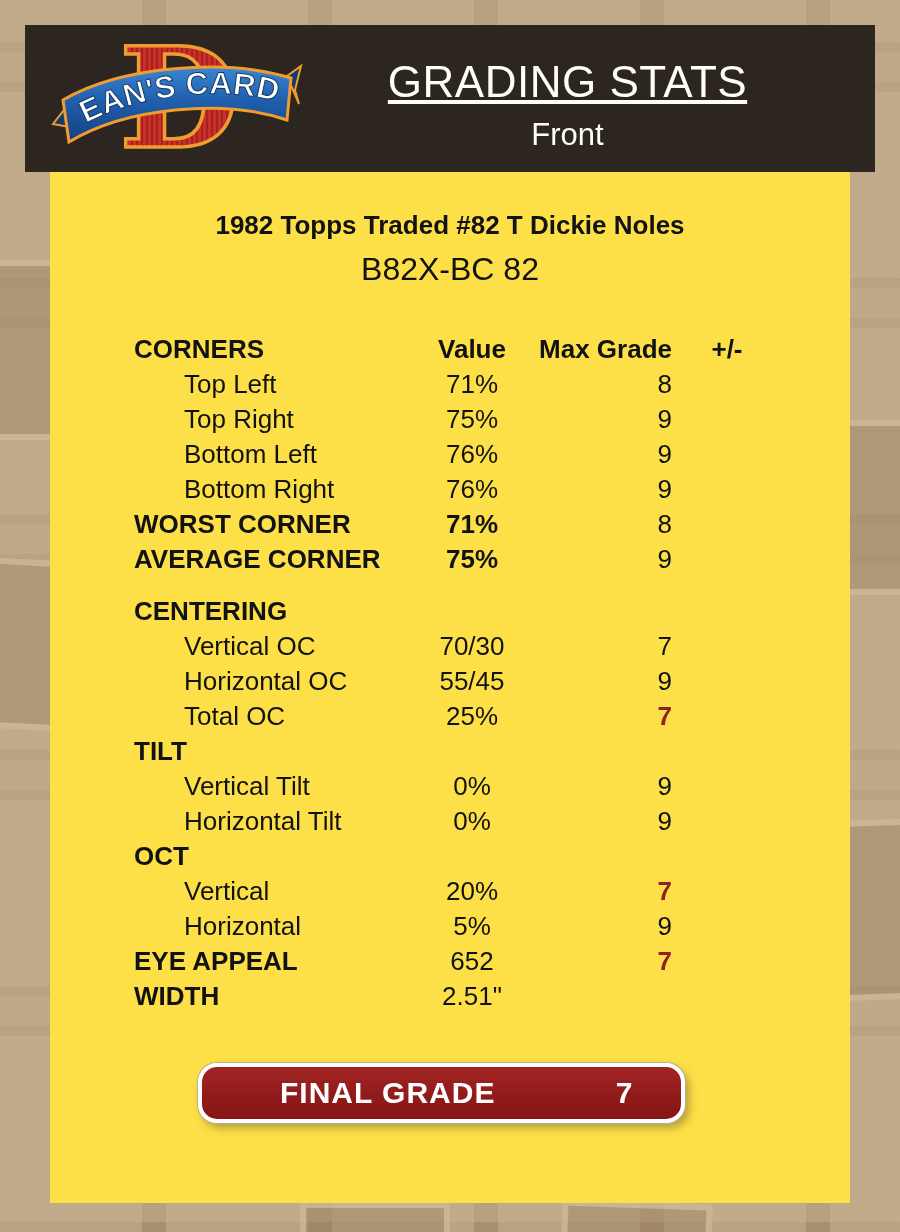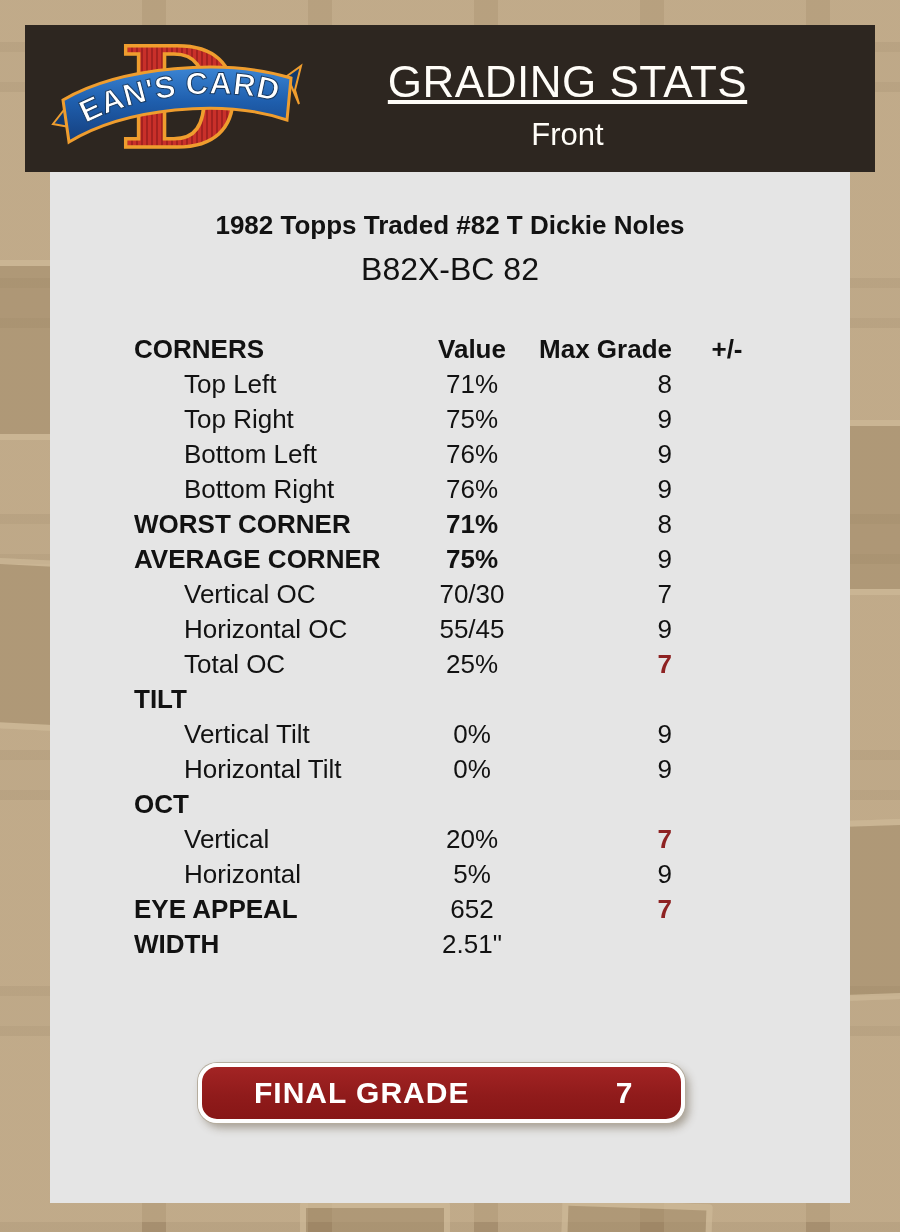--- a/index.html
+++ b/index.html
@@ -32,21 +32,21 @@
   .bgc:nth-of-type(7){ left:560px; bottom:-120px; width:150px; height:150px; transform:rotate(2deg); }
 
   
   .header { position:absolute; left:25px; top:25px; width:850px; height:147px; background:#2d2620; z-index:2; }
   .logo { position:absolute; left:26px; top:3px; width:252px; height:141px; }
   .header-text { position:absolute; left:255px; right:20px; top:0; height:100%; text-align:center; color:#fffdf8; }
   .header-title { font-size:44px; margin-top:33px; letter-spacing:.5px; line-height:1.1;text-decoration:underline; }
   .header-subtitle { font-size:31px; margin-top:12px; line-height:1.1; }
 
   
-  .panel { position:absolute; left:50px; top:172px; width:800px; height:1031px; background:#e5e5e5; z-index:1; }
+  .panel { position:absolute; left:50px; top:172px; width:800px; height:1031px; background:#fde047; z-index:1; }
   .card-title { margin-top:38px; text-align:center; font-weight:bold; font-size:26px; color:#121212; }
   .card-code  { margin-top:10px; text-align:center; font-size:32px; color:#121212; }
 
   
   .stats { margin-top:44px; }
   .trow { display:flex; height:35px; line-height:35px; padding-left:84px; font-size:26px; color:#121212; }
   .trow.gap { margin-top:17px; }
   .cell { white-space:pre; }
   .cell.label { width:278px; }
   .cell.label.indent { padding-left:50px; }
@@ -55,21 +55,21 @@
   .cell.pm    { width:110px; text-align:center; }
   .bold { font-weight:bold; }
   .red  { color:#8e2222; font-weight:bold; }
 
   
   .final {
     position:absolute; left:148px; top:891px; width:487px; height:60px;
     background:linear-gradient(180deg,#a32424 0%, #901b1b 55%, #871616 100%);
     border:4px solid #ffffff; border-radius:19px;
     box-shadow:0 0 0 1px #b5ad9e, 4px 5px 8px rgba(90,75,50,.45);
-    display:flex; align-items:center;
+    display:flex; align-items:center;padding-left:26px;
   }
   .final-label { margin-left:52px; font-size:30px; font-weight:bold; color:#ffffff; letter-spacing:1px; }
   .final-value { position:absolute; left:400px; width:44px; text-align:center; font-size:30px; font-weight:bold; color:#ffffff; }
 </style>
 </head>
 <body>
 
 <div class="bg-pattern"></div>
 <div class="bgc"></div>
 <div class="bgc"></div>
@@ -151,20 +151,26 @@
           <div class="cell value bold">71%</div>
           <div class="cell grade">8</div>
           <div class="cell pm"></div>
         </div>
         <div class="trow">
           <div class="cell label bold">AVERAGE CORNER</div>
           <div class="cell value bold">75%</div>
           <div class="cell grade">9</div>
           <div class="cell pm"></div>
         </div>
+        <div class="trow gap">
+          <div class="cell label bold">CENTERING</div>
+          <div class="cell value"></div>
+          <div class="cell grade"></div>
+          <div class="cell pm"></div>
+        </div>
         <div class="trow">
           <div class="cell label indent">Vertical OC</div>
           <div class="cell value">70/30</div>
           <div class="cell grade">7</div>
           <div class="cell pm"></div>
         </div>
         <div class="trow">
           <div class="cell label indent">Horizontal OC</div>
           <div class="cell value">55/45</div>
           <div class="cell grade">9</div>

